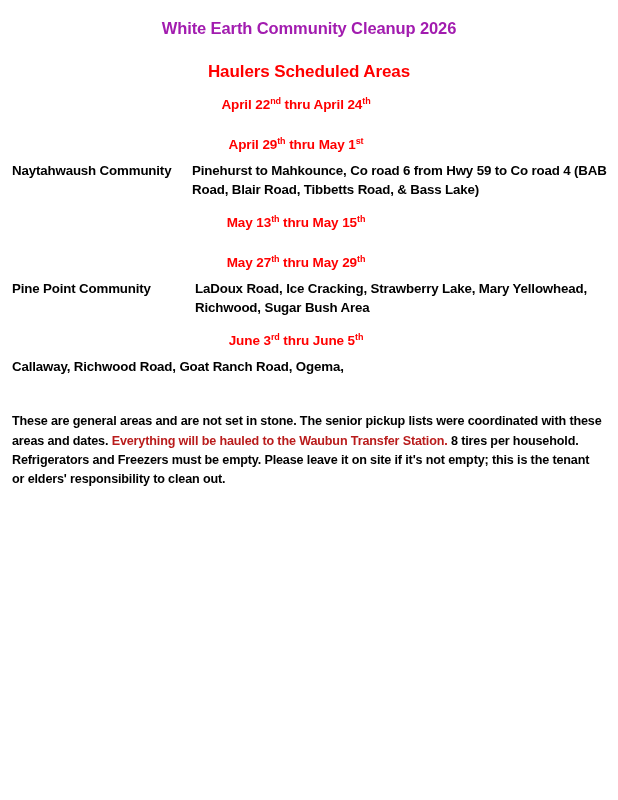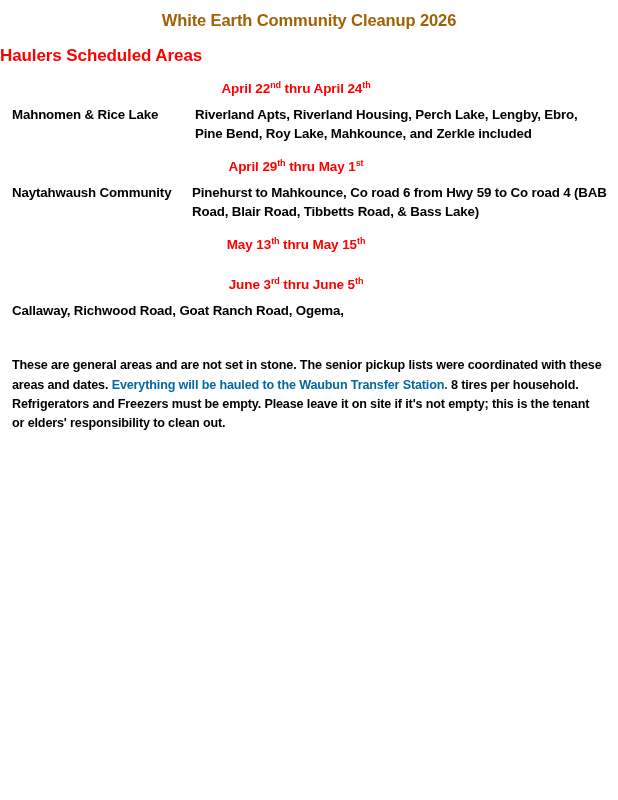--- a/index.html
+++ b/index.html
@@ -19,27 +19,28 @@
     width: 618px;
     height: 800px;
     box-sizing: border-box;
     padding: 0;
   }
 
   .doc-title {
     text-align: center;
     font-size: 16.5px;
     font-weight: bold;
-    color: #a16207;
-    margin: 0;
+    color: #a21caf;
+    margin: 8px;
     padding-top: 11px;
     letter-spacing: -0.1px;
   }
 
   .doc-subtitle {
+    text-align: center;
     font-size: 17px;
     font-weight: bold;
     color: #ff0000;
     margin: 0;
     padding-top: 16px;
     letter-spacing: -0.1px;
   }
 
   .schedule {
     margin-top: 0;
@@ -102,21 +103,21 @@
     padding-left: 12px;
     padding-right: 16px;
     font-size: 12.6px;
     font-weight: bold;
     line-height: 1.52;
     color: #000000;
     letter-spacing: -0.15px;
   }
 
   .notes .red {
-    color: #0369a1;
+    color: #b91c1c;
   }
 
   .final-warning {
     margin-top: 28px;
     padding-left: 10px;
     padding-right: 10px;
     text-align: center;
     font-size: 12.6px;
     font-weight: bold;
     color: #ff0000;
@@ -129,41 +130,42 @@
 
 <div class="page">
 
   <h1 class="doc-title">White Earth Community Cleanup 2026</h1>
   <h2 class="doc-subtitle">Haulers Scheduled Areas</h2>
 
   <div class="schedule">
 
     <div class="entry">
       <div class="entry-date"><span>April 22</span><sup>nd</sup><span> thru April 24</span><sup>th</sup></div>
-      <div class="entry-row">
-        <div class="entry-community">Mahnomen &amp; Rice Lake</div>
-        <div class="entry-areas">Riverland Apts, Riverland Housing, Perch Lake, Lengby, Ebro, Pine Bend, Roy Lake, Mahkounce, and Zerkle included</div>
-      </div>
     </div>
 
     <div class="entry">
       <div class="entry-date"><span>April 29</span><sup>th</sup><span> thru May 1</span><sup>st</sup></div>
       <div class="entry-row wide">
         <div class="entry-community">Naytahwaush Community</div>
         <div class="entry-areas">Pinehurst to Mahkounce, Co road 6 from Hwy 59 to Co road 4 (BAB Road, Blair Road, Tibbetts Road, &amp; Bass Lake)</div>
       </div>
     </div>
 
     <div class="entry">
       <div class="entry-date"><span>May 13</span><sup>th</sup><span> thru May 15</span><sup>th</sup></div>
       <div class="entry-row">
       </div>
     </div>
 
     <div class="entry">
+      <div class="entry-date"><span>May 27</span><sup>th</sup><span> thru May 29</span><sup>th</sup></div>
+      <div class="entry-row">
+        <div class="entry-community">Pine Point Community</div>
+        <div class="entry-areas">LaDoux Road, Ice Cracking, Strawberry Lake, Mary Yellowhead, Richwood, Sugar Bush Area</div>
+      </div>
     </div>
 
     <div class="entry">
       <div class="entry-date"><span>June 3</span><sup>rd</sup><span> thru June 5</span><sup>th</sup></div>
       <div class="entry-row">
         <div class="entry-areas">Callaway, Richwood Road, Goat Ranch Road, Ogema,</div>
       </div>
     </div>
 
   </div>

